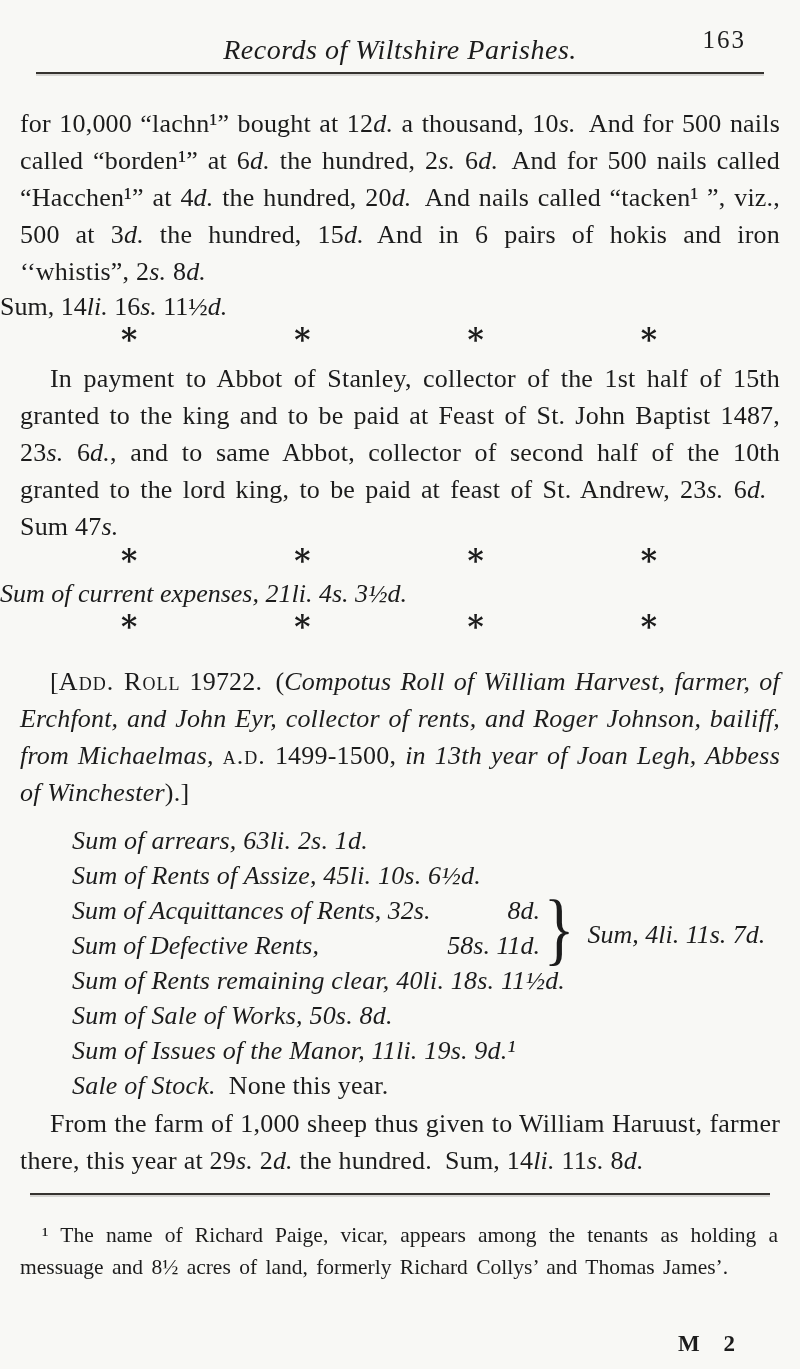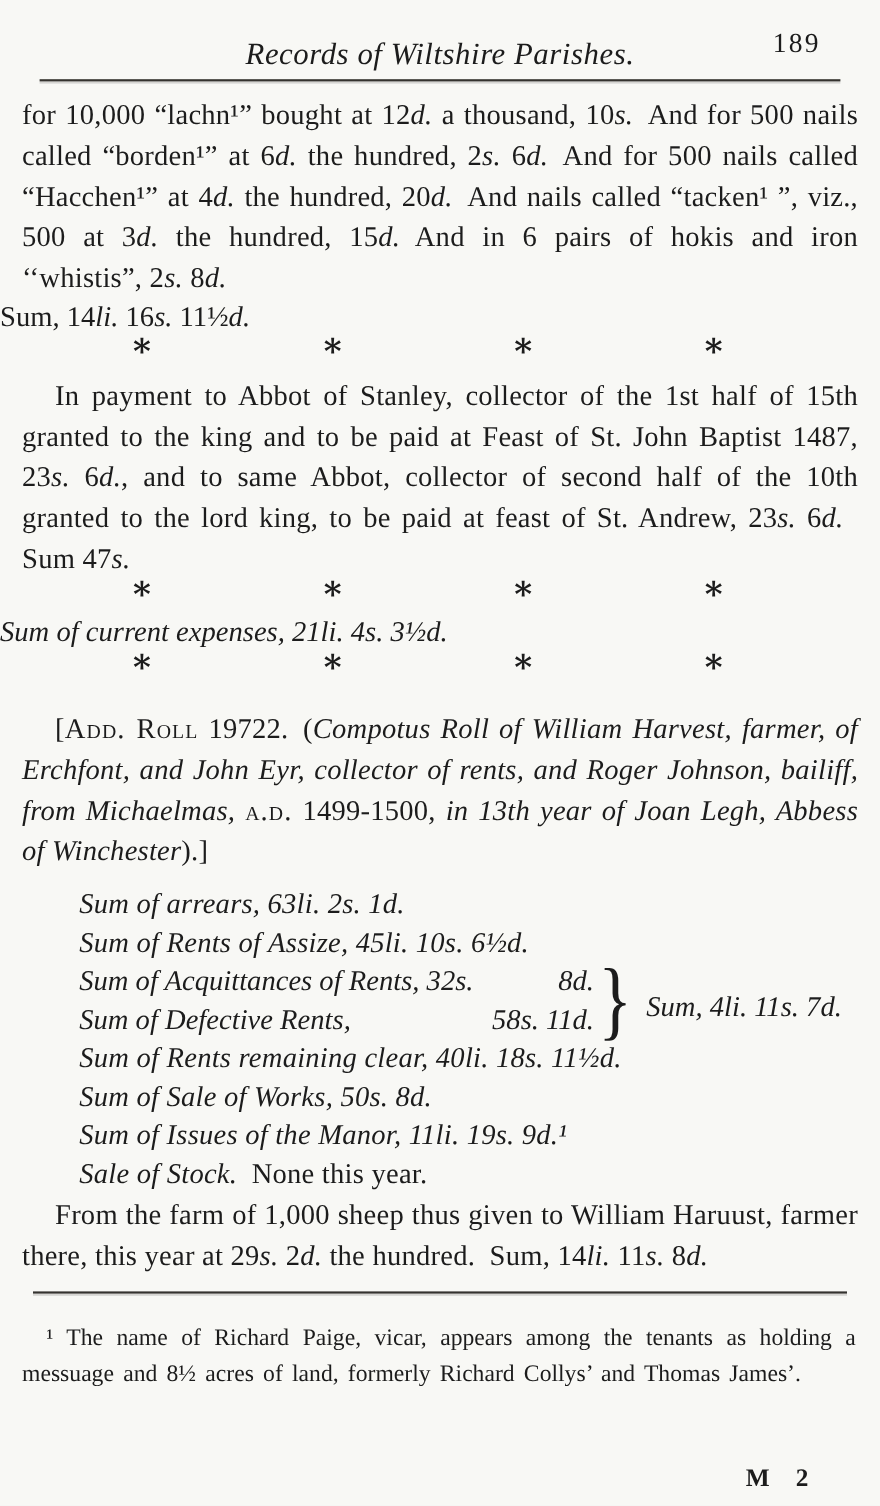--- a/index.html
+++ b/index.html
@@ -9,21 +9,21 @@
     background:#f8f8f5; color:#1c1c1c;
     font-family:"Liberation Serif","DejaVu Serif",serif;
   }
   .page-header{ position:relative; padding-top:34px; height:56px; }
   .running-title{ text-align:center; font-style:italic; font-size:28px; letter-spacing:.5px; }
   .page-number{ position:absolute; right:54px; top:26px; font-size:25px; letter-spacing:2px; font-style:normal; }
   .rule{ height:2px; background:#35332f; }
   .rule-top{ margin:16px 36px 0 36px; box-shadow:0 2px 0 rgba(60,58,54,.18); }
   .rule-bottom{ margin:14px 30px 0 30px; box-shadow:0 2px 0 rgba(60,58,54,.18); }
   .para{ margin:0 20px; font-size:26px; line-height:37px; text-align:justify; letter-spacing:.2px; }
-  .mt21{ margin-top:12px; } .mt4{ margin-top:4px; } .mt20{ margin-top:20px; } .mt2{ margin-top:2px; }
+  .mt21{ margin-top:31px; } .mt4{ margin-top:4px; } .mt20{ margin-top:20px; } .mt2{ margin-top:2px; }
   .indent{ text-indent:30px; }
   .center-line{ text-align:left; font-size:26px; line-height:34px; margin-top:0; }
   .asterisk-row{ display:flex; justify-content:space-between; padding:0 143px 0 121px; height:30px; align-items:center; margin-top:2px; }
   .asterisk{ font-size:31px; line-height:30px; font-weight:bold; font-family:"DejaVu Serif",serif; transform:translateY(-2px); }
   .sum-list{ margin:12px 20px 0 72px; font-size:26px; }
   .list-row{ line-height:35px; letter-spacing:.2px; }
   .brace-group{ display:flex; align-items:center; }
   .brace-cols{ width:468px; }
   .pair{ display:flex; justify-content:space-between; line-height:35px; }
   .brace-char{ font-size:80px; line-height:66px; display:inline-block; transform:scaleX(.8); font-weight:400; }
@@ -33,21 +33,21 @@
   .footnote{ margin:24px 22px 0 20px; font-size:21.5px; line-height:32px; text-align:justify; text-indent:22px; word-spacing:3px; }
   .signature{ position:absolute; right:56px; bottom:12px; font-size:23px; font-weight:bold; letter-spacing:9px; }
 </style>
 </head>
 <body>
 
 <div class="page">
 
   <div class="page-header">
     <div class="running-title">Records of Wiltshire Parishes.</div>
-    <div class="page-number">189</div>
+    <div class="page-number">163</div>
   </div>
 
   <div class="rule rule-top"></div>
 
   <p class="para mt21"><span>for 10,000 “lachn¹” bought at 12</span><span class="rt-i">d.</span><span> a thousand, 10</span><span class="rt-i">s.</span><span> And for 500 nails called “borden¹” at 6</span><span class="rt-i">d.</span><span> the hundred, 2</span><span class="rt-i">s.</span><span> 6</span><span class="rt-i">d.</span><span> And for 500 nails called “Hacchen¹” at 4</span><span class="rt-i">d.</span><span> the hundred, 20</span><span class="rt-i">d.</span><span> And nails called “tacken¹ ”, viz., 500 at 3</span><span class="rt-i">d.</span><span> the hundred, 15</span><span class="rt-i">d.</span><span> And in 6 pairs of hokis and iron ‘‘whistis”, 2</span><span class="rt-i">s.</span><span> 8</span><span class="rt-i">d.</span></p>
 
   <div class="center-line"><span>Sum, 14</span><span class="rt-i">li.</span><span> 16</span><span class="rt-i">s.</span><span> 11½</span><span class="rt-i">d.</span></div>
 
   <div class="asterisk-row">
     <span class="asterisk">*</span>

